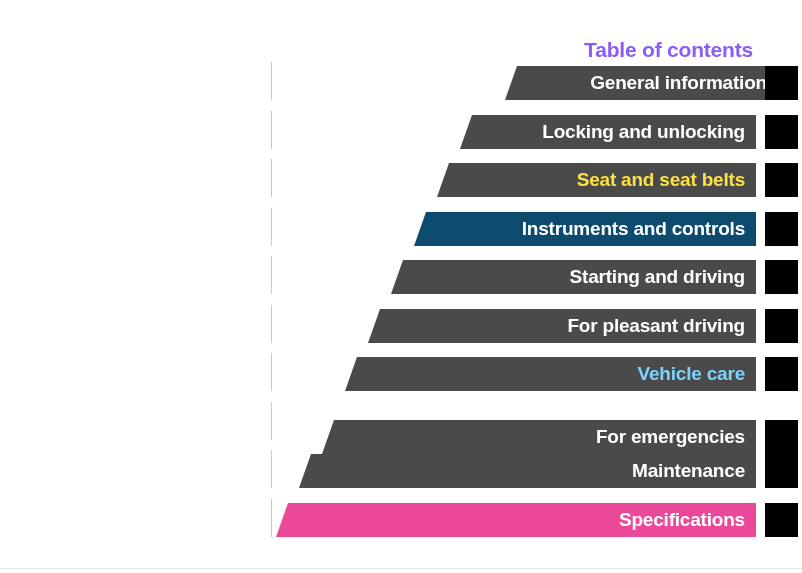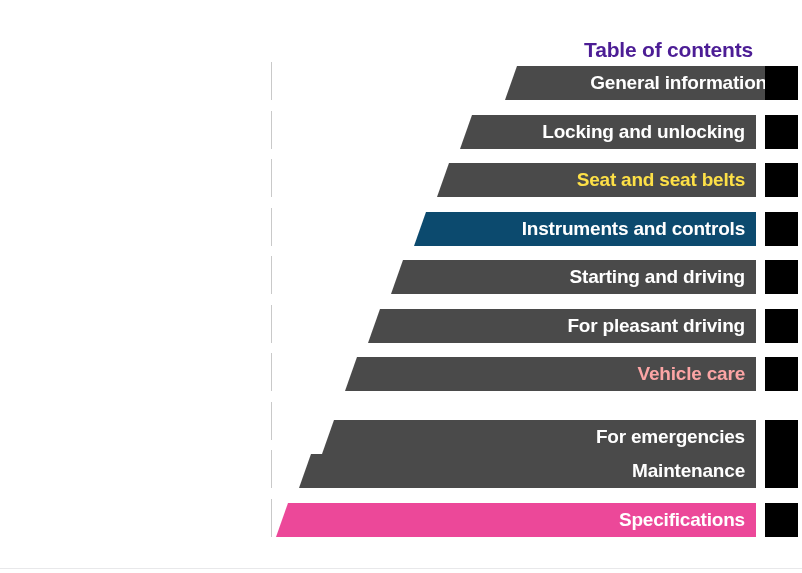--- a/index.html
+++ b/index.html
@@ -106,21 +106,21 @@
     width: 802px;
     height: 1px;
     background: #e8e8ea;
   }
 </style>
 </head>
 <body style="background: rgb(255, 255, 255);">
 
 <div id="toc-page">
 
-  <div id="toc-title" style="color: #4c1d95;">Table of contents</div>
+  <div id="toc-title" style="color: #8b5cf6;">Table of contents</div>
 
   <div id="guide-rail">
       <div class="guide-tick" style="top: 0px; height: 38px; background: rgb(201, 201, 201);"></div>
       <div class="guide-tick" style="top: 49px; height: 38px; background: rgb(201, 201, 201);"></div>
       <div class="guide-tick" style="top: 97px; height: 38px; background: rgb(201, 201, 201);"></div>
       <div class="guide-tick" style="top: 146px; height: 38px; background: rgb(201, 201, 201);"></div>
       <div class="guide-tick" style="top: 194px; height: 38px; background: rgb(201, 201, 201);"></div>
       <div class="guide-tick" style="top: 243px; height: 38px; background: rgb(201, 201, 201);"></div>
       <div class="guide-tick" style="top: 291px; height: 38px; background: rgb(201, 201, 201);"></div>
       <div class="guide-tick" style="top: 340px; height: 38px; background: rgb(201, 201, 201);"></div>
@@ -160,21 +160,21 @@
         <div class="toc-marker" style="left: 765px; width: 33px; height: 34px; background: rgb(0, 0, 0);"></div>
       </div>
       <div class="toc-row" style="top: 309px; height: 34px;">
         <div class="toc-bar" style="left: 368px; width: 388px; background: rgb(74, 74, 74); clip-path: polygon(3.093% 0px, 100% 0px, 100% 100%, 0% 100%);">
           <div class="toc-bar-label" style="color: rgb(255, 255, 255);">For pleasant driving</div>
         </div>
         <div class="toc-marker" style="left: 765px; width: 33px; height: 34px; background: rgb(0, 0, 0);"></div>
       </div>
       <div class="toc-row" style="top: 357px; height: 34px;">
         <div class="toc-bar" style="left: 345px; width: 411px; background: rgb(74, 74, 74); clip-path: polygon(2.92% 0px, 100% 0px, 100% 100%, 0% 100%);">
-          <div class="toc-bar-label" style="color: #fca5a5;">Vehicle care</div>
+          <div class="toc-bar-label" style="color: #7dd3fc;">Vehicle care</div>
         </div>
         <div class="toc-marker" style="left: 765px; width: 33px; height: 34px; background: rgb(0, 0, 0);"></div>
       </div>
       <div class="toc-row" style="top: 420px; height: 34px;">
         <div class="toc-bar" style="left: 322px; width: 434px; background: rgb(74, 74, 74); clip-path: polygon(2.765% 0px, 100% 0px, 100% 100%, 0% 100%);">
           <div class="toc-bar-label" style="color: rgb(255, 255, 255);">For emergencies</div>
         </div>
         <div class="toc-marker" style="left: 765px; width: 33px; height: 34px; background: rgb(0, 0, 0);"></div>
       </div>
       <div class="toc-row" style="top: 454px; height: 34px;">

